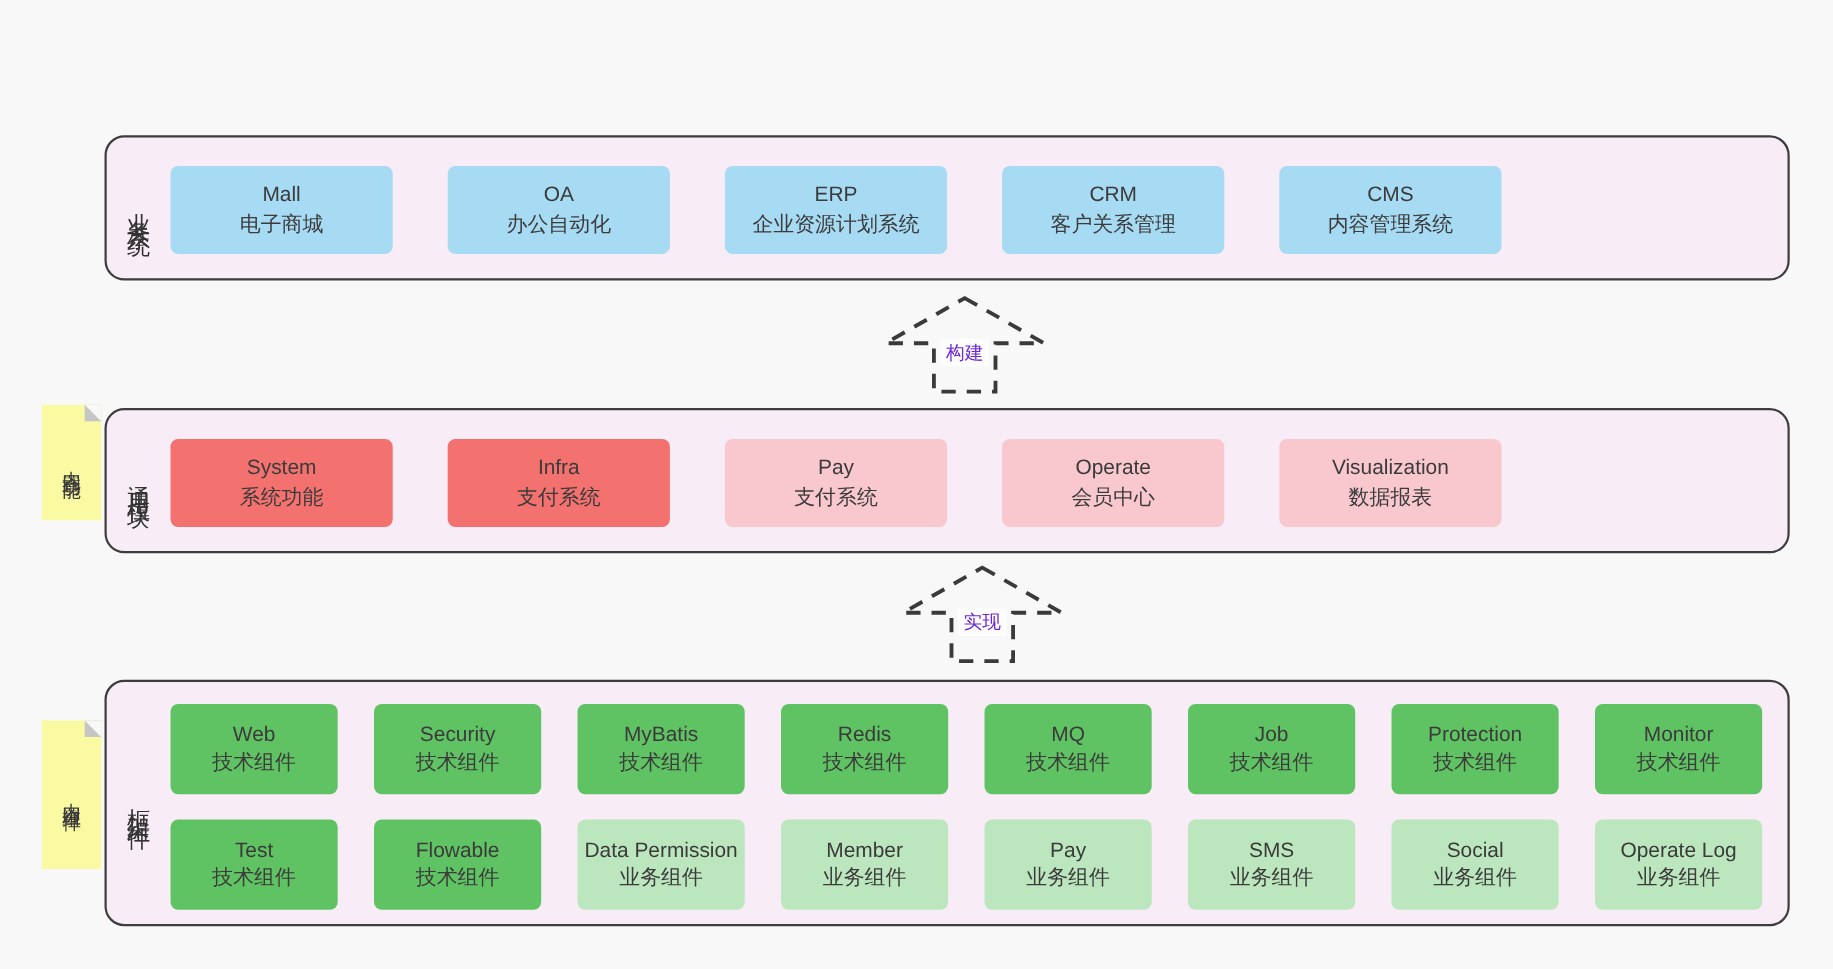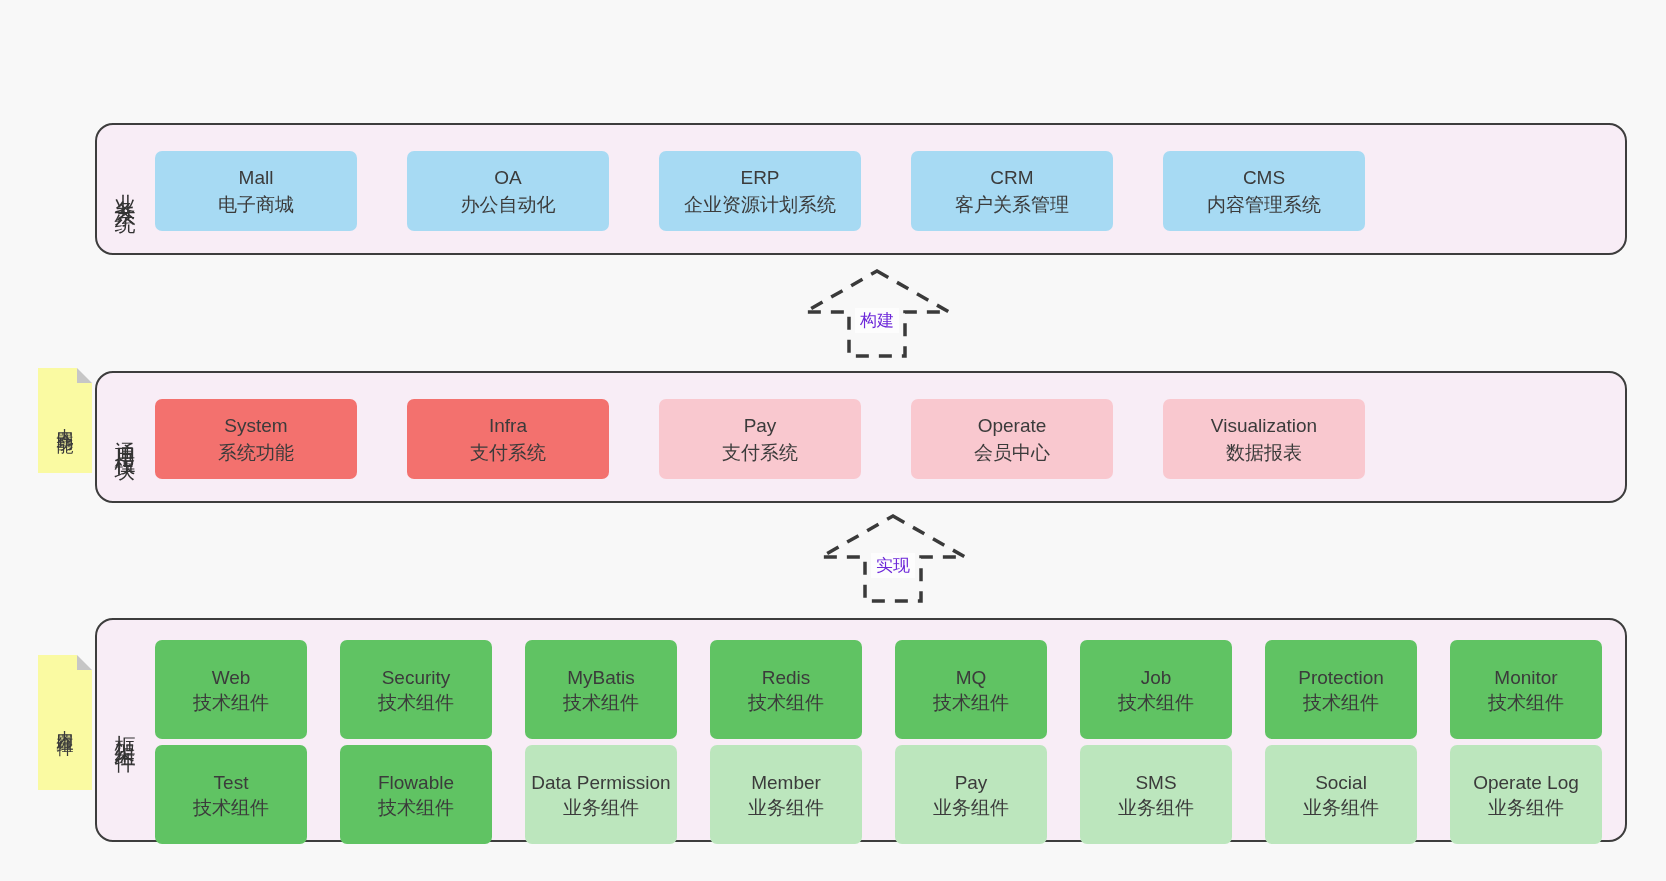--- a/index.html
+++ b/index.html
@@ -25,21 +25,21 @@
   .boxes { position:absolute; left:58px; display:flex; }
   .row6  { top:26px; gap:50px; }
   .grid-row1 { top:20px; gap:33px; }
   .grid-row2 { top:125px; gap:33px;align-items:flex-end; }
   .box {
     border-radius:7px; box-sizing:border-box;
     display:flex; flex-direction:column; align-items:center; justify-content:center;
     text-align:center; font-size:19px; line-height:27px;
   }
   .box-lg { width:202px; height:80px; }
-  .box-sm { width:152px; height:99px; line-height:25px; padding:0 4px; }
+  .box-sm { width:152px; height:82px; line-height:25px; padding:0 4px; }
   .blue   { background:#a7daf3; }
   .red    { background:#f3716e; }
   .pink   { background:#f9c8cf; }
   .gdark  { background:#60c363; }
   .glight { background:#bce6bd; }
   .box-title, .box-subtitle { width:100%; }
   .arrow { position:absolute; width:152px; height:94px; }
   #arrow-build     { left:801px; top:266px; }
   #arrow-implement { left:817px; top:511px; }
   .arrow svg { position:absolute; left:0; top:0; }

